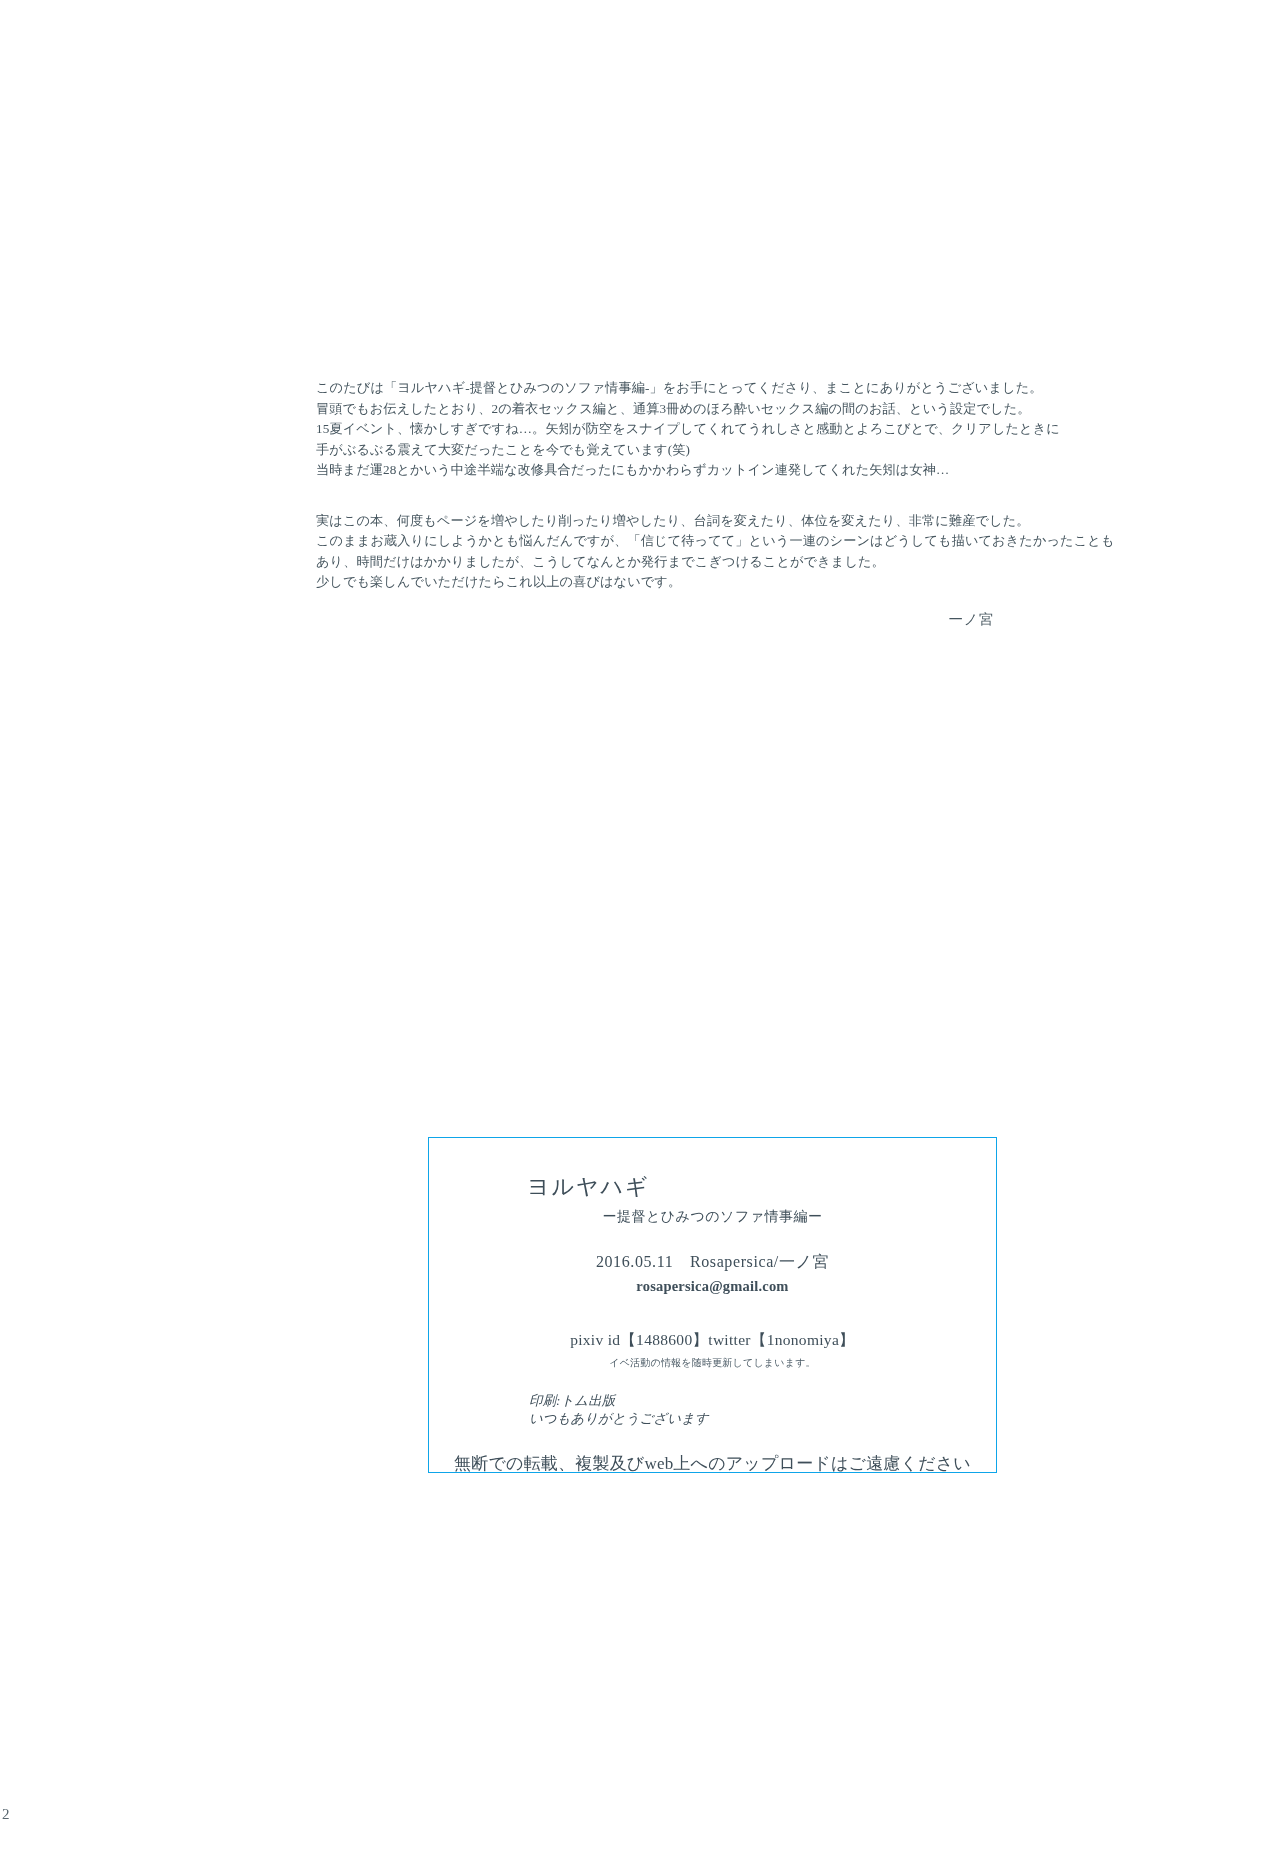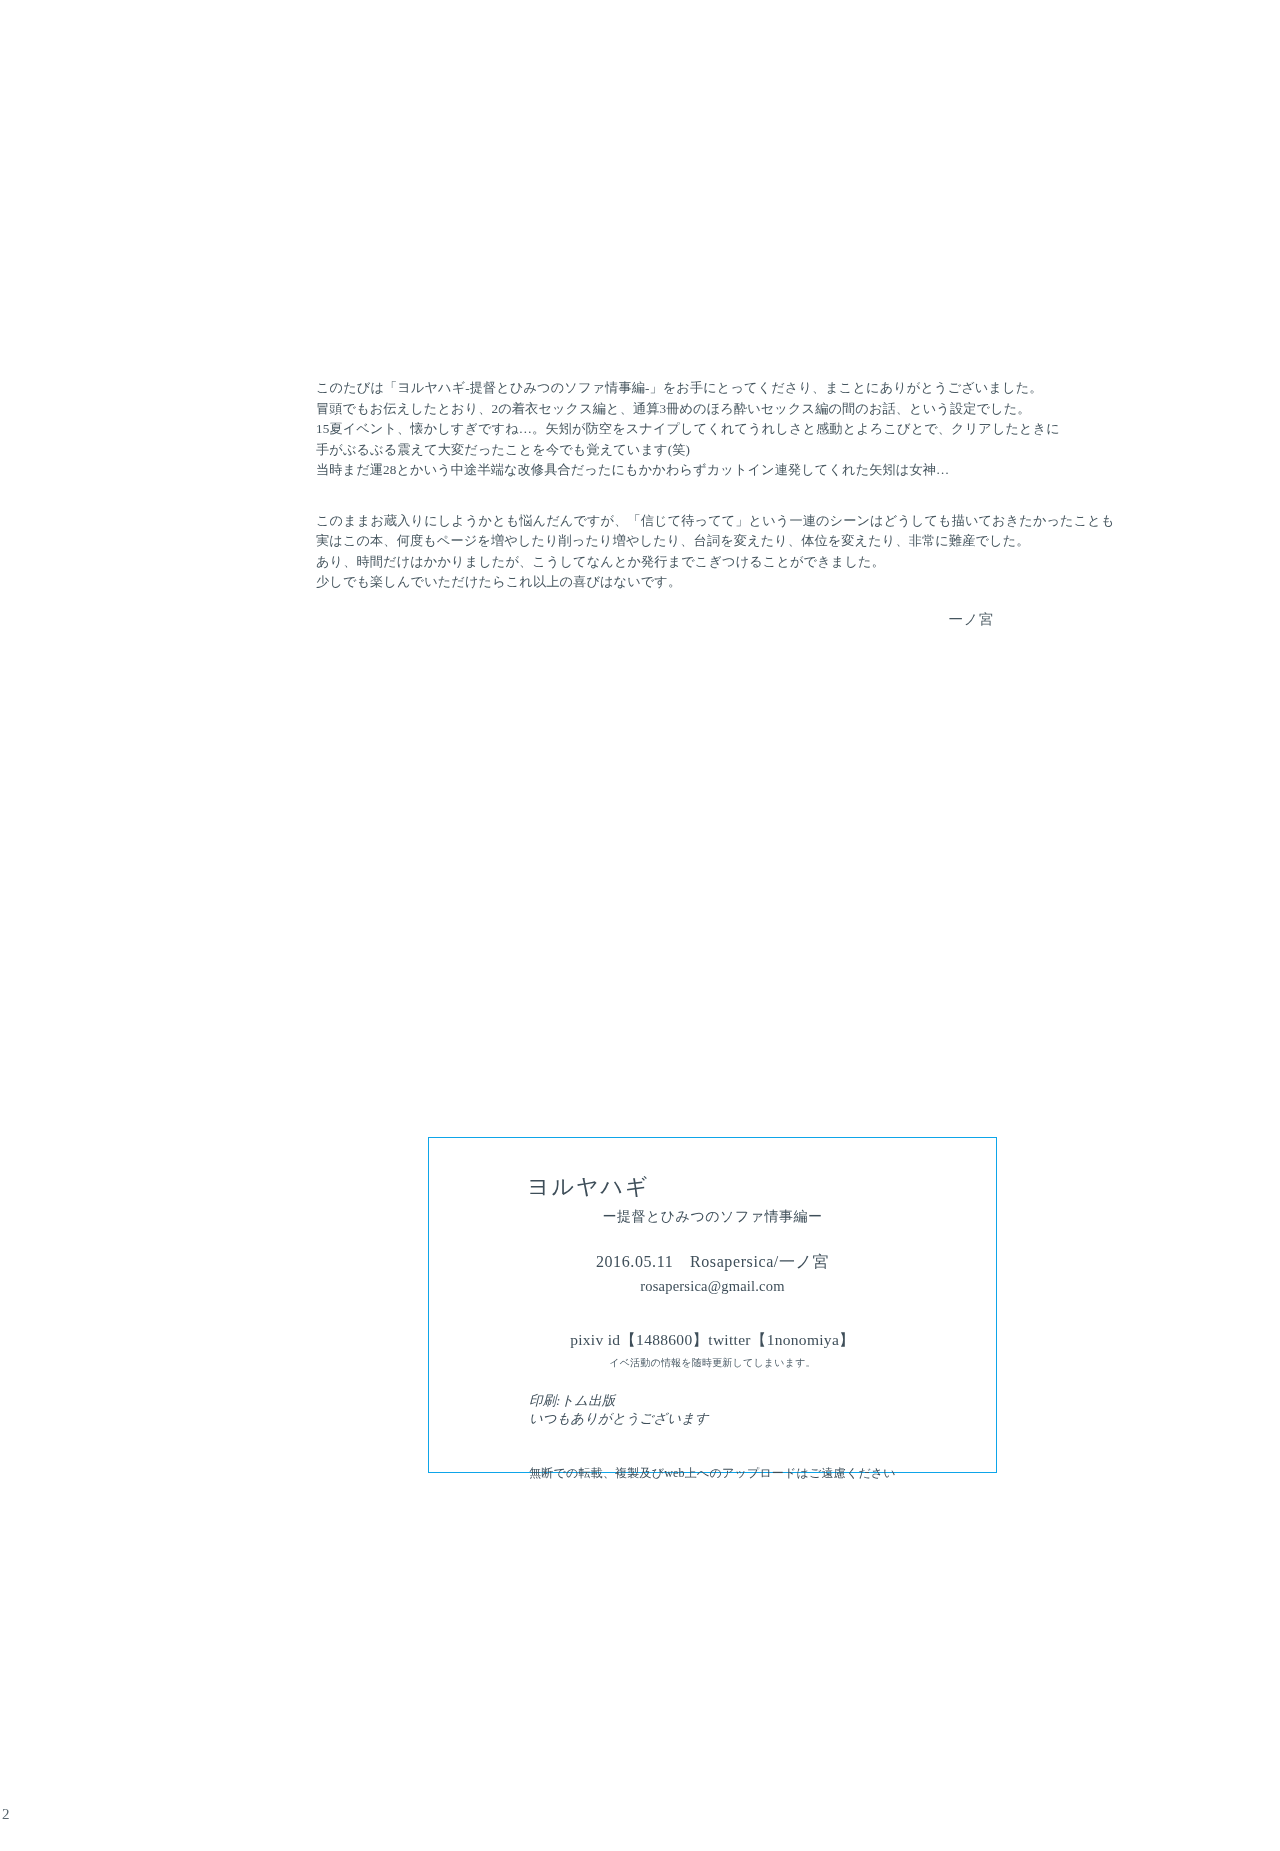--- a/index.html
+++ b/index.html
@@ -74,20 +74,21 @@
   }
   .col-date {
     margin-top: 26px;
     font-size: 16px;
     letter-spacing: 0.6px;
   }
   .col-mail {
     margin-top: 5px;
     font-size: 14.5px;
     letter-spacing: 0.2px;
+    font-weight: bold;
   }
   .col-ids {
     margin-top: 35px;
     font-size: 15.5px;
     letter-spacing: 0.3px;
   }
   .col-note {
     margin-top: 5px;
     font-size: 10px;
     letter-spacing: 0.2px;
@@ -95,22 +96,22 @@
   }
   .col-print {
     margin-top: 22px;
     font-size: 13.5px;
     text-align: left;
     padding-left: 100px;
     line-height: 18px;
     font-style: italic;
   }
   .col-warn {
-    margin-top: 37px;
-    font-size: 12px;
+    margin-top: 24px;
+    font-size: 17px;
     letter-spacing: 0.2px;
   }
 
   
   .page-number {
     position: absolute;
     left: 2px;
     top: 1806px;
     font-size: 15px;
     color: #58666f;
@@ -123,22 +124,22 @@
 
   <div class="afterword">
     <p>このたびは「ヨルヤハギ-提督とひみつのソファ情事編-」をお手にとってくださり、まことにありがとうございました。</p>
     <p>冒頭でもお伝えしたとおり、2の着衣セックス編と、通算3冊めのほろ酔いセックス編の間のお話、という設定でした。</p>
     <p>15夏イベント、懐かしすぎですね…。矢矧が防空をスナイプしてくれてうれしさと感動とよろこびとで、クリアしたときに</p>
     <p>手がぶるぶる震えて大変だったことを今でも覚えています(笑)</p>
     <p>当時まだ運28とかいう中途半端な改修具合だったにもかかわらずカットイン連発してくれた矢矧は女神…</p>
 
     <div class="para-gap"></div>
 
+    <p>実はこの本、何度もページを増やしたり削ったり増やしたり、台詞を変えたり、体位を変えたり、非常に難産でした。</p>
     <p>このままお蔵入りにしようかとも悩んだんですが、「信じて待ってて」という一連のシーンはどうしても描いておきたかったことも</p>
-    <p>実はこの本、何度もページを増やしたり削ったり増やしたり、台詞を変えたり、体位を変えたり、非常に難産でした。</p>
     <p>あり、時間だけはかかりましたが、こうしてなんとか発行までこぎつけることができました。</p>
     <p>少しでも楽しんでいただけたらこれ以上の喜びはないです。</p>
 
     <div class="signature">一ノ宮</div>
   </div>
 
   <div class="colophon">
     <div class="col-title">ヨルヤハギ</div>
     <div class="col-subtitle">ー提督とひみつのソファ情事編ー</div>
     <div class="col-date">2016.05.11　Rosapersica/一ノ宮</div>

